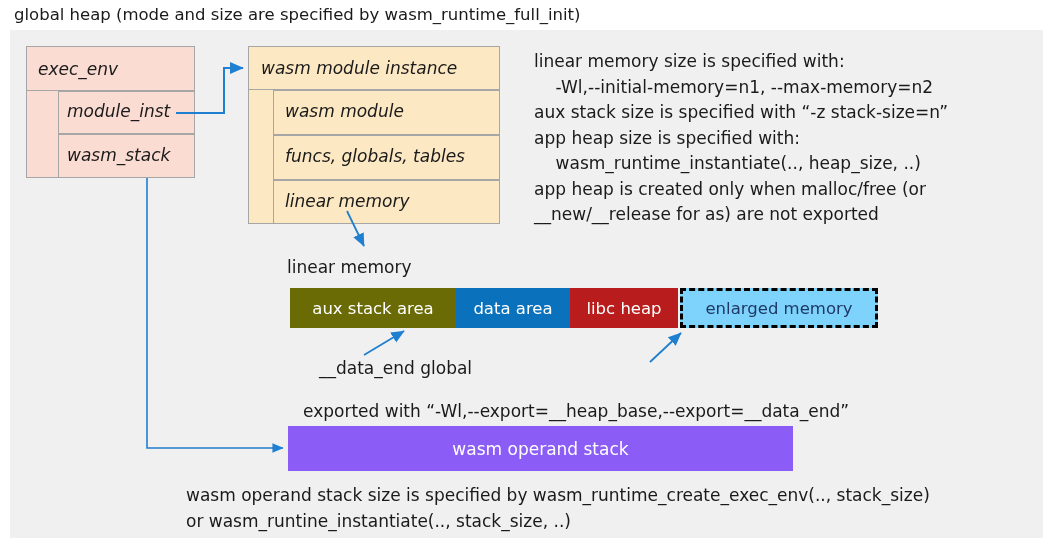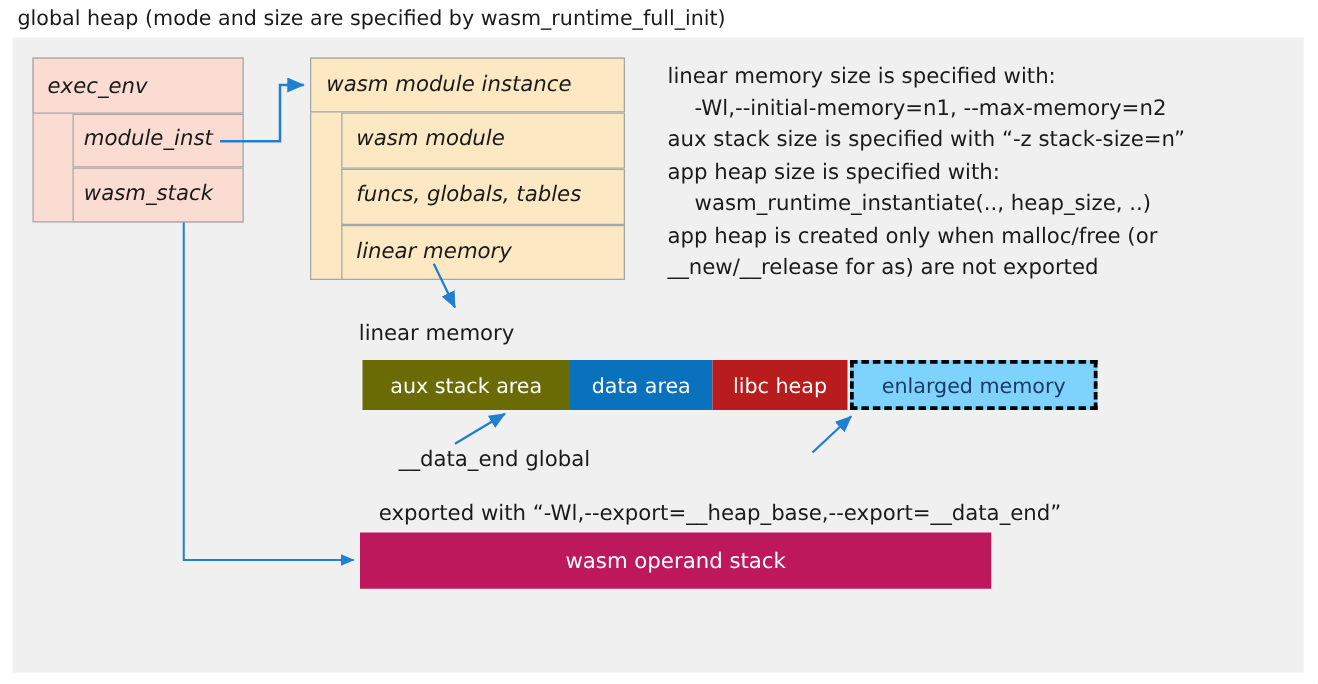--- a/index.html
+++ b/index.html
@@ -176,21 +176,21 @@
   .ann-heapbase { left: 600px; top: 368px; }
   .ann-exported { left: 303px; top: 391px; margin-top: 12px; }
 
   
   .opstack {
     position: absolute;
     left: 288px;
     top: 426px;
     width: 505px;
     height: 45px;
-    background: #be185d;
+    background: #8b5cf6;
     display: flex;
     align-items: center;
     justify-content: center;
     color: #ffffff;
     font-size: 17px;
     white-space: nowrap;
   }
 
   .note-bottom {
     position: absolute;
@@ -253,20 +253,22 @@
     <div class="seg seg-data">data area</div>
     <div class="seg seg-libc">libc heap</div>
     <div class="seg seg-enl">enlarged memory</div>
   </div>
 
   <div class="ann ann-dataend">__data_end global</div>
   <div class="ann ann-exported">exported with “-Wl,--export=__heap_base,--export=__data_end”</div>
 
   <div class="opstack">wasm operand stack</div>
 
+  <div class="note-bottom">wasm operand stack size is specified by wasm_runtime_create_exec_env(.., stack_size)
+or wasm_runtine_instantiate(.., stack_size, ..)</div>
 
   <svg class="connectors" viewBox="0 0 1054 547" width="1054" height="547">
     <defs>
       <marker id="arw" markerWidth="8" markerHeight="8" refX="6.6" refY="3" orient="auto" markerUnits="strokeWidth">
         <path d="M0,0 L7,3 L0,6 z" fill="#1f7fd0"></path>
       </marker>
       <marker id="arw2" markerWidth="9" markerHeight="9" refX="7" refY="3.2" orient="auto" markerUnits="strokeWidth">
         <path d="M0,0 L7.4,3.2 L0,6.4 z" fill="#1f7fd0"></path>
       </marker>
     </defs>

